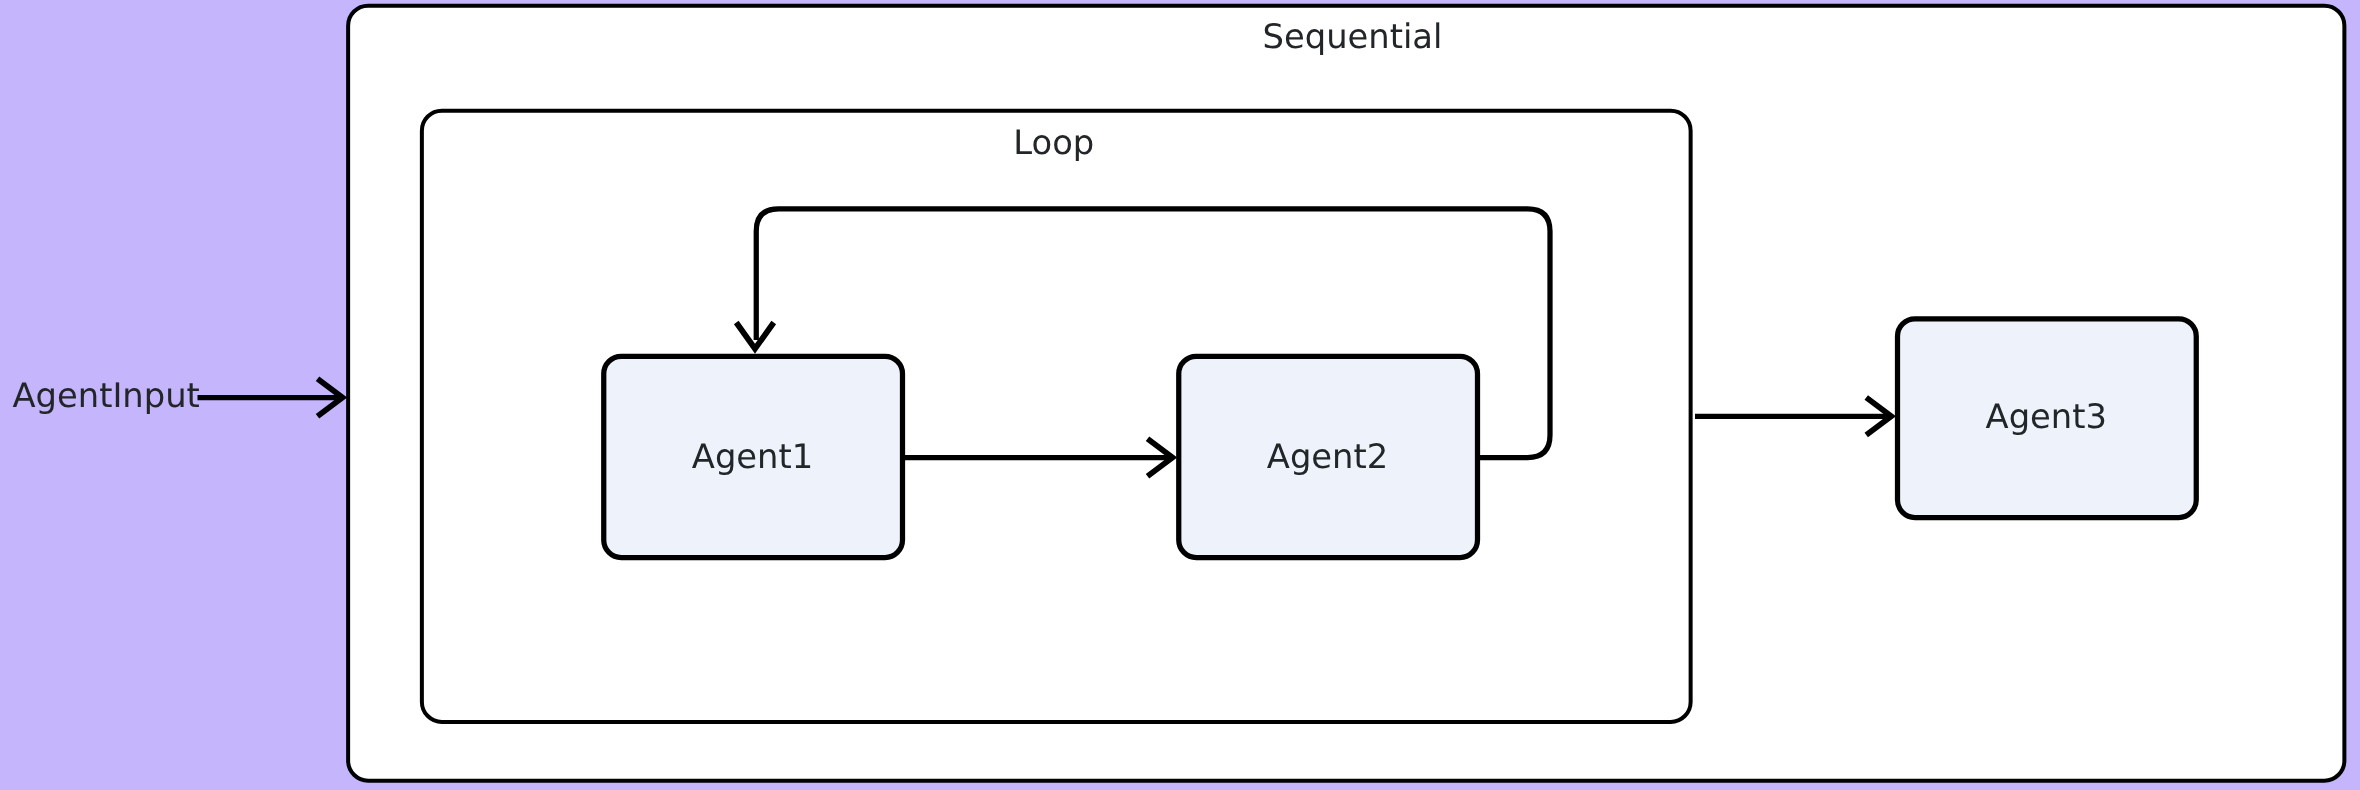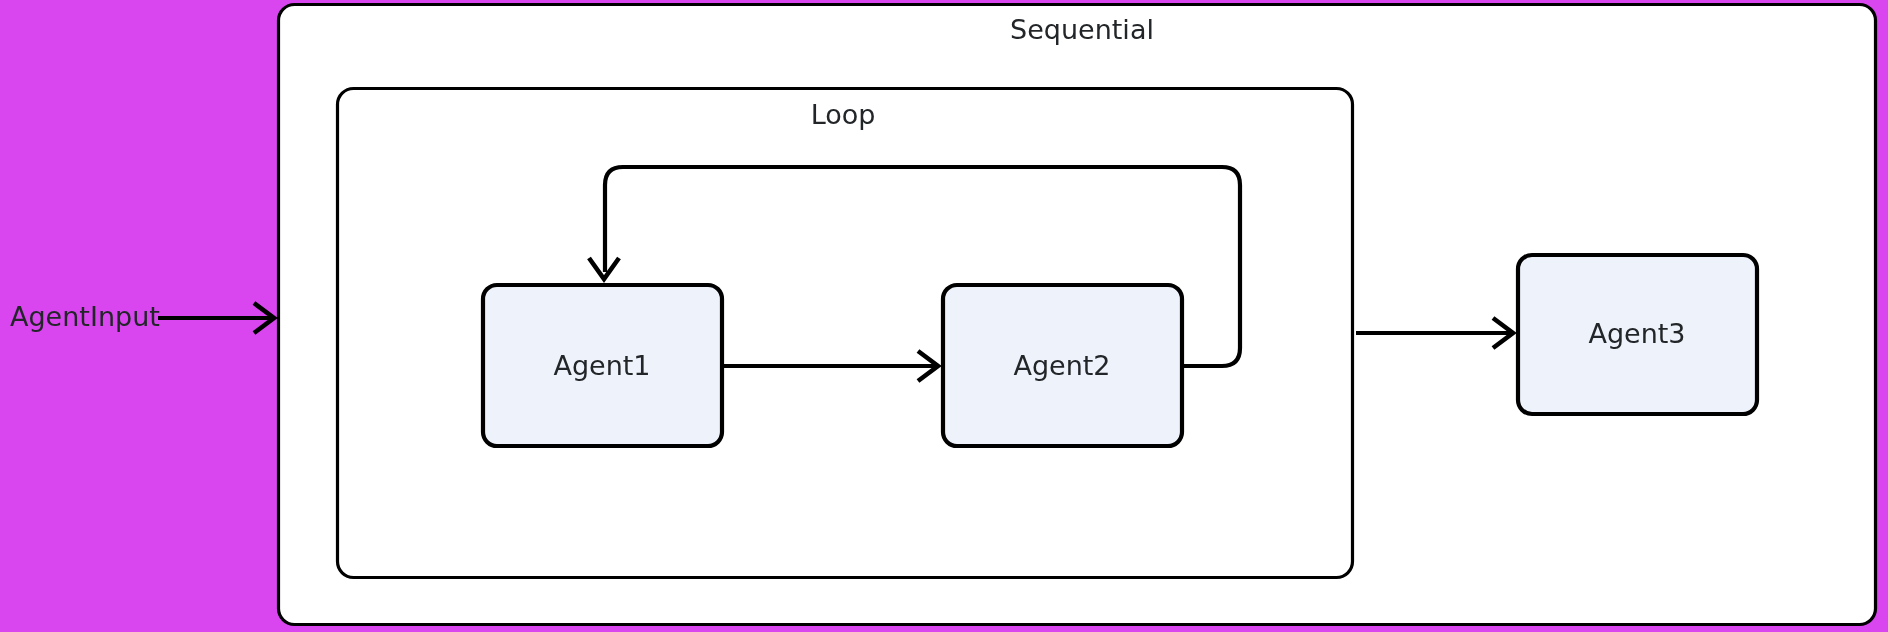--- a/index.html
+++ b/index.html
@@ -7,21 +7,21 @@
     padding: 0;
     background: #ffffff;
   }
   body {
     font-family: "DejaVu Sans", sans-serif;
   }
   #canvas {
     position: relative;
     width: 1888px;
     height: 632px;
-    background: #d946ef;
+    background: #c4b5fd;
     overflow: hidden;
   }
   #diagram-svg {
     position: absolute;
     left: 0;
     top: 0;
     width: 1888px;
     height: 632px;
     display: block;
   }

